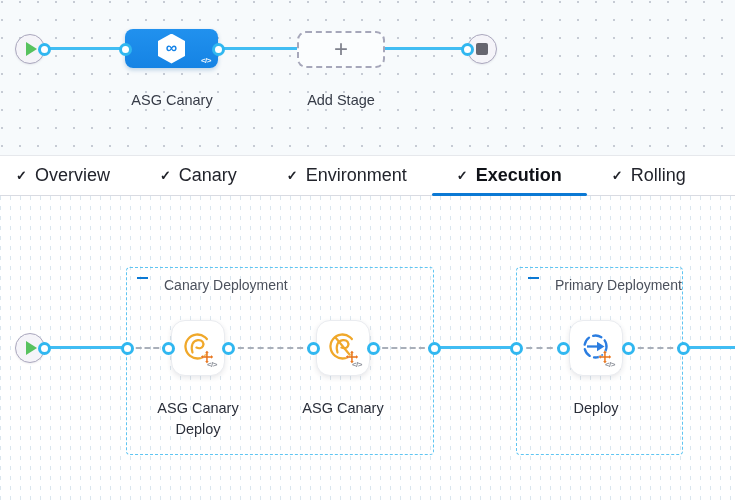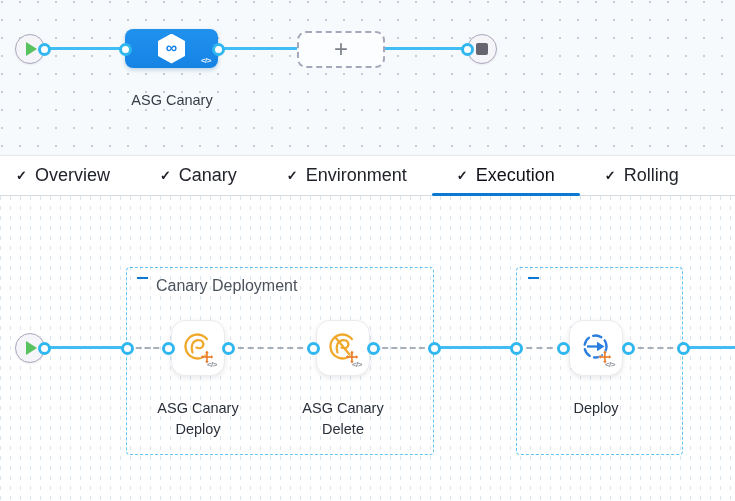--- a/index.html
+++ b/index.html
@@ -57,40 +57,40 @@
   
   .tabbar {
     width:735px; height:41px; background:#fff;
     border-top:1px solid #e6e8ec; border-bottom:1px solid #d9dbe2;
     display:flex; align-items:stretch;
   }
   .tab { position:relative; display:flex; align-items:center; padding:0 25px; cursor:pointer; }
   .tab:first-child { padding-left:16px; }
   .tab .check { font-size:13px; font-weight:700; color:#1e2027; margin-right:8px; }
   .tab .tab-label { font-size:18px; color:#22242c; }
-  .tab.active .tab-label { font-weight:400; color:#101218; }
+  .tab.active .tab-label { font-weight:700; color:#101218; }
   .tab.active::after {
     content:""; position:absolute; left:0; right:0; bottom:-1px; height:3px;
     background:#0b79d4; border-radius:2px;
   }
 
   
   .canvas-bottom {
     position:relative; width:735px; height:305px;
     background-image:
       repeating-linear-gradient(90deg, #d9e6ef 0 1px, #ffffff 1px 10px),
       repeating-linear-gradient(180deg, #d9e6ef 0 4px, #ffffff 4px 10px);
     background-blend-mode:lighten, normal;
   }
   .group-box {
     position:absolute; top:71px; height:188px; border:1px dashed #5ec5f2; border-radius:4px; z-index:0;
   }
   .group-label {
-    position:absolute; display:flex; gap:8px; z-index:2;
-    font-size:16px; color:#4c515c;
+    position:absolute; display:flex; gap:16px; z-index:2;
+    font-size:14px; color:#4c515c;
   }
   .group-label .dash { width:11px; height:2px; background:#0b79d4; }
   .dashed-line { position:absolute; top:151px; height:0; border-top:2px dashed #a9afb9; z-index:1; }
   .step-node {
     position:absolute; top:124px; width:54px; height:56px; border-radius:14px;
     background:#fff; border:1px solid #eaecf0; z-index:2;
     box-shadow:0 2px 5px rgba(40,41,61,.10);
     display:flex; align-items:center; justify-content:center; cursor:pointer;
   }
   .step-icon { width:36px; height:36px; }
@@ -125,20 +125,21 @@
     <div class="node-circle" style="left:467px; top:34px;">
       <div class="stop-square"></div>
     </div>
 
     <div class="dot" style="left:38px;  top:43px;"></div>
     <div class="dot" style="left:119px; top:43px;"></div>
     <div class="dot" style="left:212px; top:43px;"></div>
     <div class="dot" style="left:461px; top:43px;"></div>
 
     <div class="node-label" style="left:107px; top:92px;">ASG Canary</div>
+    <div class="node-label" style="left:276px; top:92px;">Add Stage</div>
   </div>
 
   <div class="tabbar">
     <div class="tab">
       <span class="check">✓</span>
       <span class="tab-label">Overview</span>
     </div>
     <div class="tab">
       <span class="check">✓</span>
       <span class="tab-label">Canary</span>
@@ -161,20 +162,21 @@
 
     <div class="group-box" style="left:126px; width:308px;"></div>
     <div class="group-box" style="left:516px; width:167px;"></div>
 
     <div class="group-label" style="left:137px; top:81px;">
       <span class="dash"></span>
       <span>Canary Deployment</span>
     </div>
     <div class="group-label" style="left:528px; top:81px;">
       <span class="dash"></span>
+      <span>Primary Deployment</span>
     </div>
 
     <div class="flow-line" style="left:44px;  top:150px; width:83px;"></div>
     <div class="flow-line" style="left:434px; top:150px; width:82px;"></div>
     <div class="flow-line" style="left:683px; top:150px; width:52px;"></div>
 
     <div class="dashed-line" style="left:127px; width:41px;"></div>
     <div class="dashed-line" style="left:228px; width:85px;"></div>
     <div class="dashed-line" style="left:373px; width:61px;"></div>
     <div class="dashed-line" style="left:516px; width:47px;"></div>
@@ -230,19 +232,18 @@
     <div class="dot" style="left:557px; top:146px;"></div>
     <div class="dot" style="left:622px; top:146px;"></div>
     <div class="dot" style="left:677px; top:146px;"></div>
 
     <div class="step-label" style="left:133px;">
       <div>ASG Canary</div>
       <div>Deploy</div>
     </div>
     <div class="step-label" style="left:278px;">
       <div>ASG Canary</div>
-      <div>Delete</div>
     </div>
     <div class="step-label" style="left:531px;">
       <div>Deploy</div>
     </div>
   </div>
 </div>
 
 </body></html>

